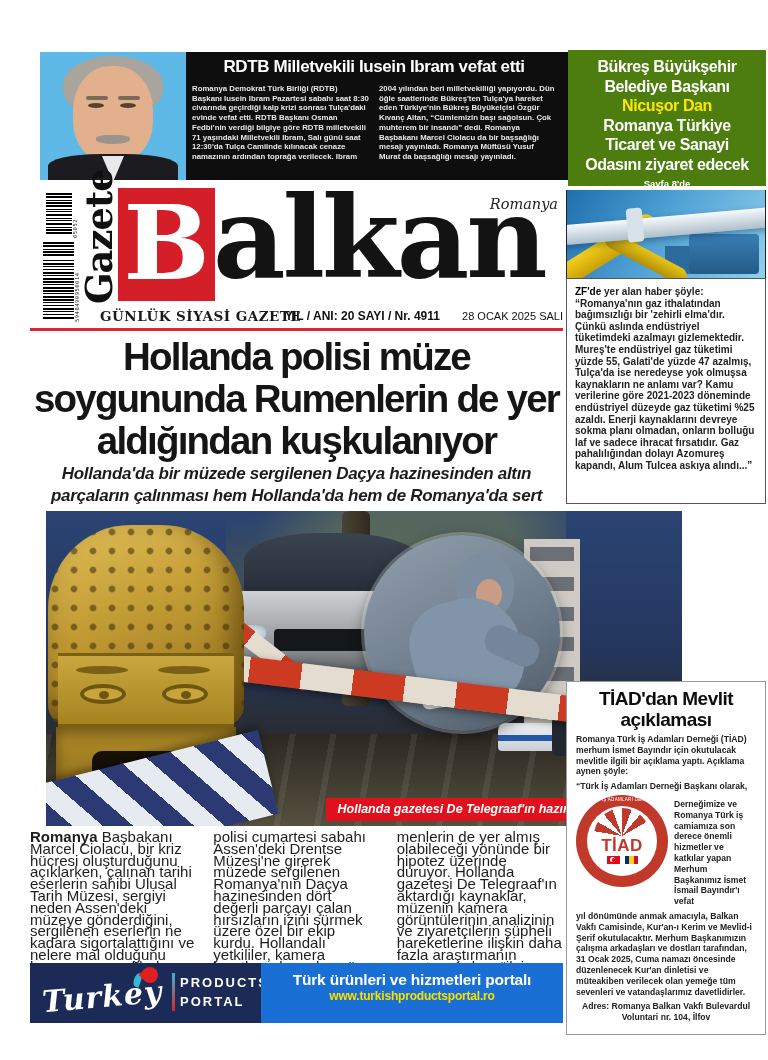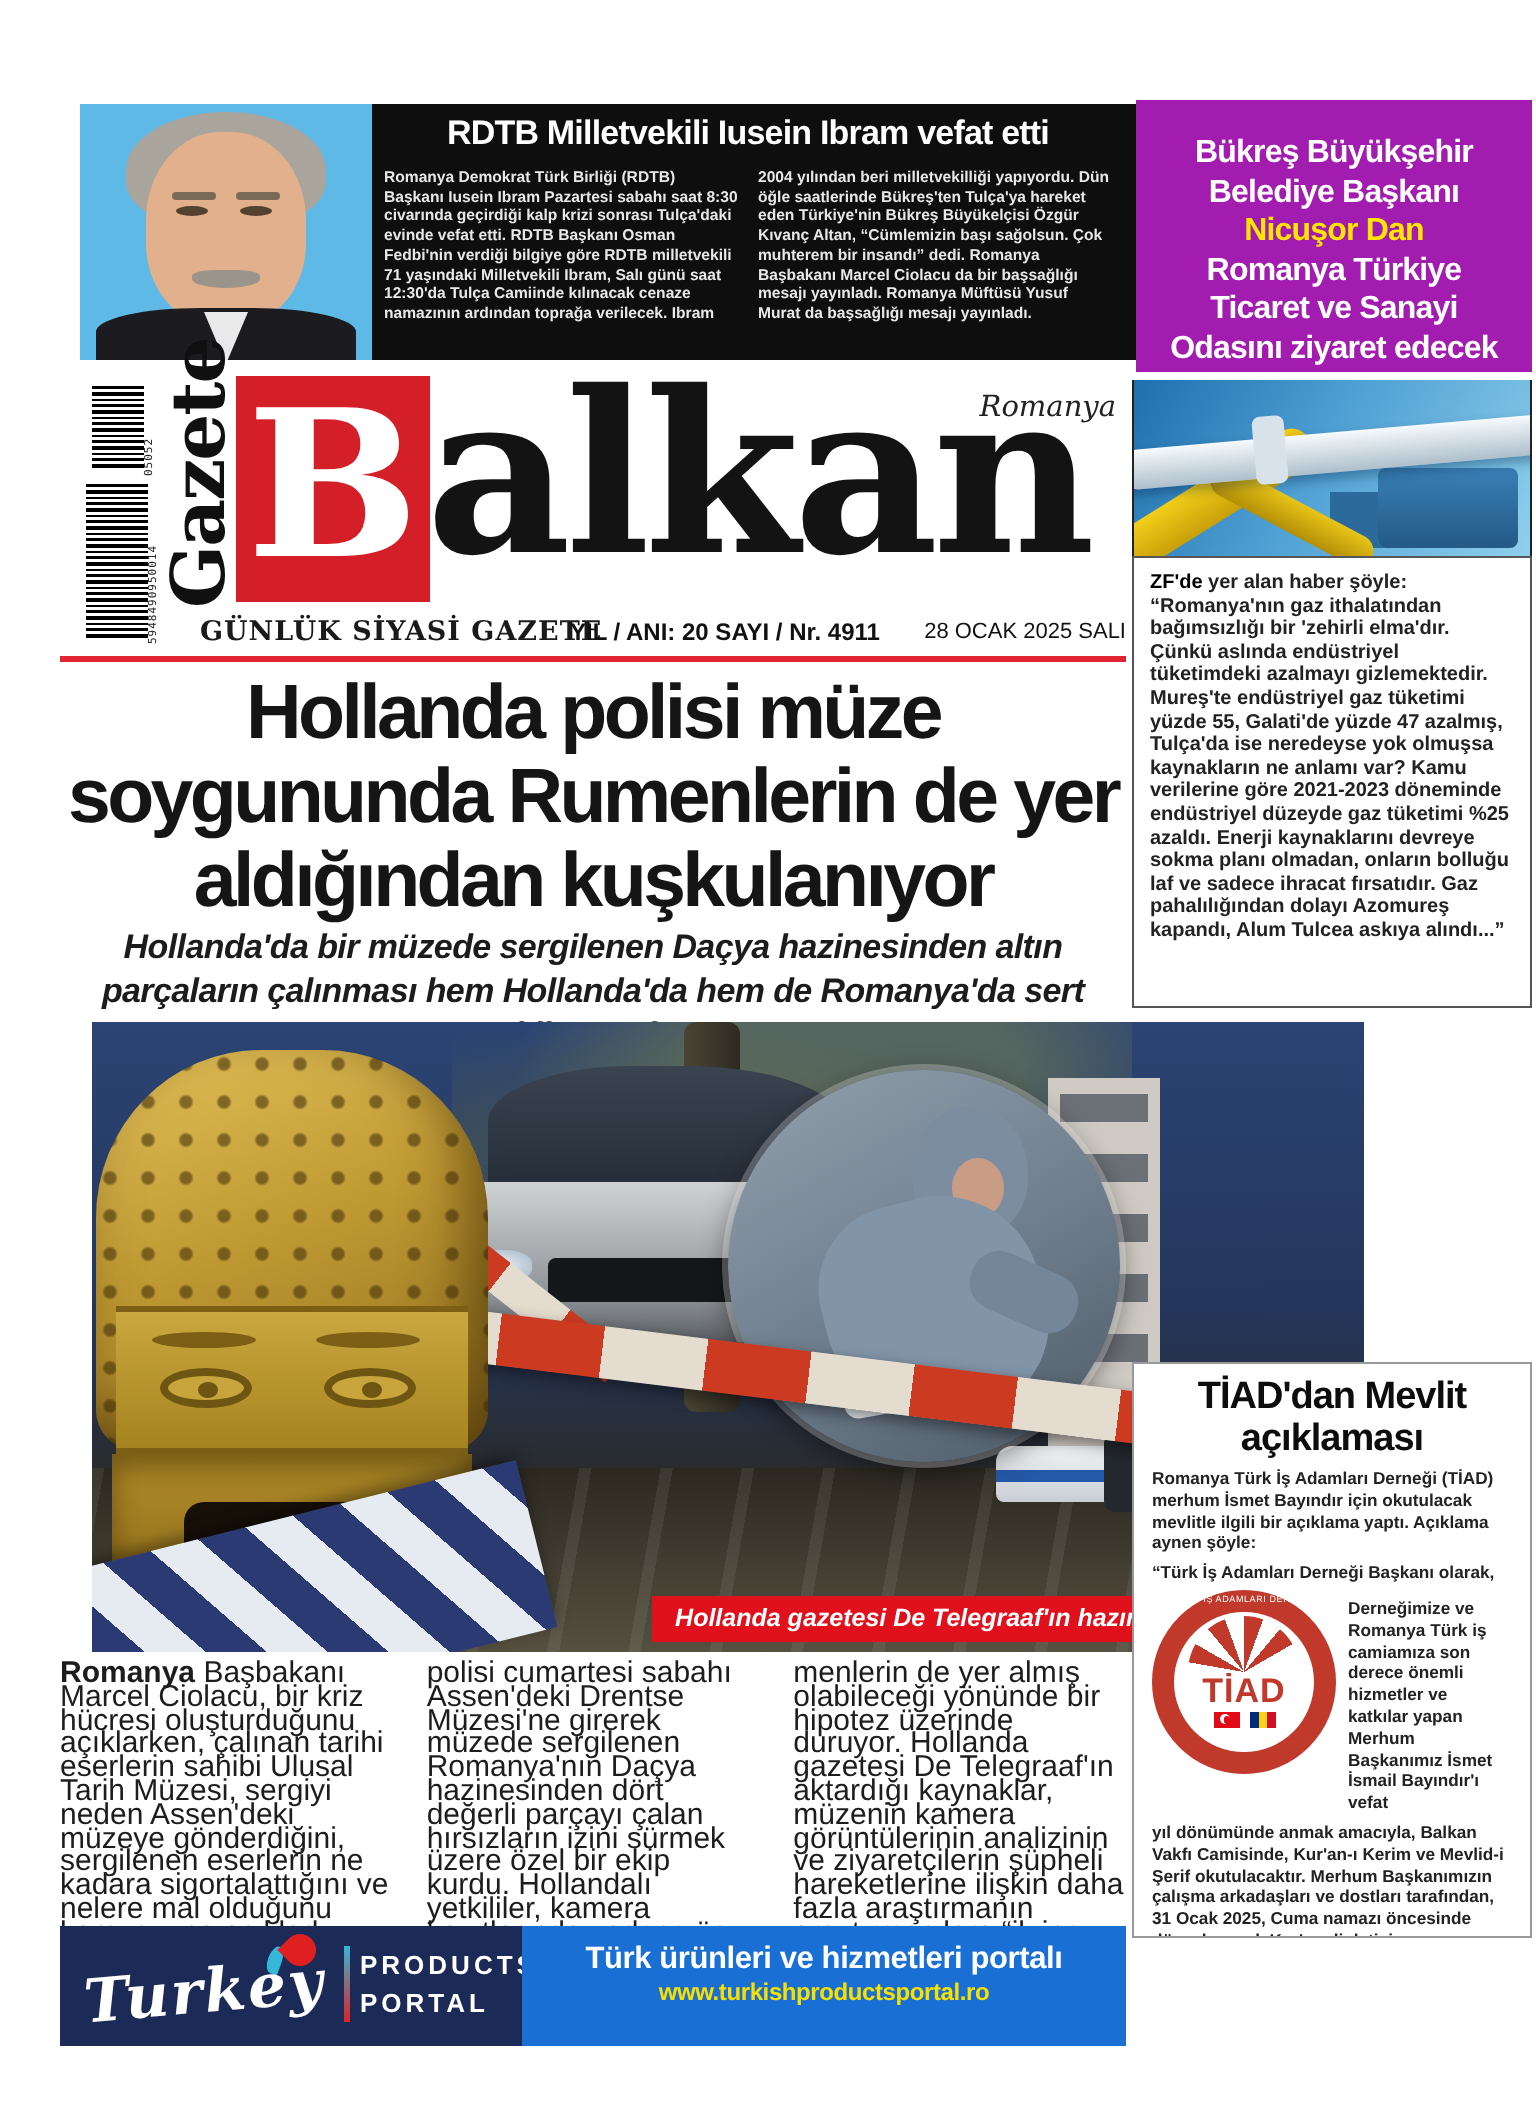--- a/index.html
+++ b/index.html
@@ -17,21 +17,21 @@
   .obit-eye { position:absolute; left:48px; top:51px; width:16px; height:5px; background:#53422f; border-radius:50%; }
   .obit-eye.r { left:80px; }
   .obit-mst { position:absolute; left:56px; top:83px; width:34px; height:9px; background:#9b948a; border-radius:40% 40% 60% 60%; }
   .obit-suit { position:absolute; left:8px; top:102px; width:130px; height:30px; background:#1c1c20; border-radius:40% 40% 0 0; }
   .obit-shirt { position:absolute; left:62px; top:104px; width:22px; height:26px; background:#e9e9ea; clip-path:polygon(50% 100%,0 0,100% 0); }
   .obit-head { position:absolute; left:152px; top:5px; width:364px; color:#fff; font-size:17px; font-weight:bold; letter-spacing:-0.4px; text-align:center; white-space:nowrap; }
   .obit-cols { position:absolute; left:152px; top:32px; width:364px; height:94px; display:flex; gap:10px; }
   .obit-col { flex:1; color:#e8e8e8; font-size:7.8px; line-height:9.7px; font-weight:bold; text-align:left; }
 
   
-  #promo { position:absolute; left:568px; top:50px; width:198px; height:136px; background:#a21caf; text-align:center; padding-top:17px; }
+  #promo { position:absolute; left:568px; top:50px; width:198px; height:136px; background:#4d7c0f; text-align:center; padding-top:7px; }
   .promo-line { display:block; color:#fff; font-size:16px; font-weight:bold; line-height:19.5px; letter-spacing:-0.4px; }
   .promo-line.yellow { color:#ffe600; }
   .promo-ref { display:block; color:#fff; font-size:9.5px; font-weight:bold; margin-top:4px; }
 
   
   .barcode { position:absolute; background:repeating-linear-gradient(180deg,#000 0 1.5px,#fff 1.5px 3px,#000 3px 5px,#fff 5px 6.5px,#000 6.5px 7.5px,#fff 7.5px 9px); }
   #barcode-small { left:46px; top:193px; width:26px; height:42px; }
   #barcode-large { left:43px; top:242px; width:31px; height:78px; }
   .barcode-num { position:absolute; font-family:"DejaVu Sans Mono", monospace; font-size:5.5px; color:#222; writing-mode:vertical-rl; transform:rotate(180deg); letter-spacing:0.5px; }
   #bn-small { left:72px; top:192px; height:46px; }
@@ -122,21 +122,21 @@
   .pipe-yellow { position:absolute; left:-14px; top:48px; width:110px; height:22px; background:linear-gradient(180deg,#f3cf1b,#c99f08); border-radius:10px; transform:rotate(-32deg); }
   .pipe-yellow2 { position:absolute; left:34px; top:60px; width:90px; height:16px; background:linear-gradient(180deg,#e8c518,#b38f06); border-radius:8px; transform:rotate(28deg); }
   .machin { position:absolute; right:6px; bottom:4px; width:70px; height:40px; background:linear-gradient(180deg,#3a7fb5,#235a86); border-radius:4px; box-shadow:-30px 6px 0 -6px #2d6a9c; }
   #gas-body { border:1.5px solid #555; background:#fff; padding:7px 8px; font-size:10px; line-height:11.6px; font-weight:bold; color:#222; height:226px; }
   #gas-body .lead { font-weight:bold; color:#000; }
 
   #germany { position:absolute; left:566px; top:565px; width:200px; height:108px; background:#2a333e; text-align:center; padding-top:9px; }
   #germany h3 { color:#fff; font-size:17px; line-height:20px; letter-spacing:-0.4px; font-weight:bold; }
   #germany p { margin-top:5px; padding:0 8px; color:#e9e9e9; font-size:9px; line-height:11px; font-weight:bold; }
 
-  #tiad { position:absolute; left:566px; top:681px; width:200px; height:288px; border:1.5px solid #999; background:#fff; padding:6px 9px; overflow:hidden; }
+  #tiad { position:absolute; left:566px; top:681px; width:200px; height:354px; border:1.5px solid #999; background:#fff; padding:6px 9px; overflow:hidden; }
   #tiad h3 { text-align:center; font-size:19px; line-height:21px; letter-spacing:-0.5px; color:#0d0d0d; font-weight:bold; }
   .tiad-txt { font-size:8.6px; line-height:10.8px; color:#222; font-weight:bold; margin-top:4px; }
   .tiad-mid { display:flex; margin-top:3px; }
   .tiad-logo { position:relative; width:92px; height:92px; flex:0 0 92px; border-radius:50%; background:#c0392b; }
   .tiad-inner { position:absolute; left:11px; top:11px; width:70px; height:70px; border-radius:50%; background:#fff; overflow:hidden; }
   .tiad-fan { position:absolute; left:7px; top:2px; width:56px; height:28px; border-radius:56px 56px 0 0; background:conic-gradient(from -80deg at 50% 100%, #c0392b 0 20deg, #fff 20deg 40deg, #c0392b 40deg 60deg, #fff 60deg 80deg, #c0392b 80deg 100deg, #fff 100deg 120deg, #c0392b 120deg 140deg, #fff 140deg 160deg); }
   .tiad-name { position:absolute; left:0; top:30px; width:100%; text-align:center; color:#c0392b; font-size:17px; font-weight:bold; letter-spacing:0.5px; }
   .tiad-flags { position:absolute; left:0; top:50px; width:100%; display:flex; justify-content:center; gap:5px; }
   .flag { width:13px; height:8px; position:relative; }
   .flag-tr { background:#e30a17; }

